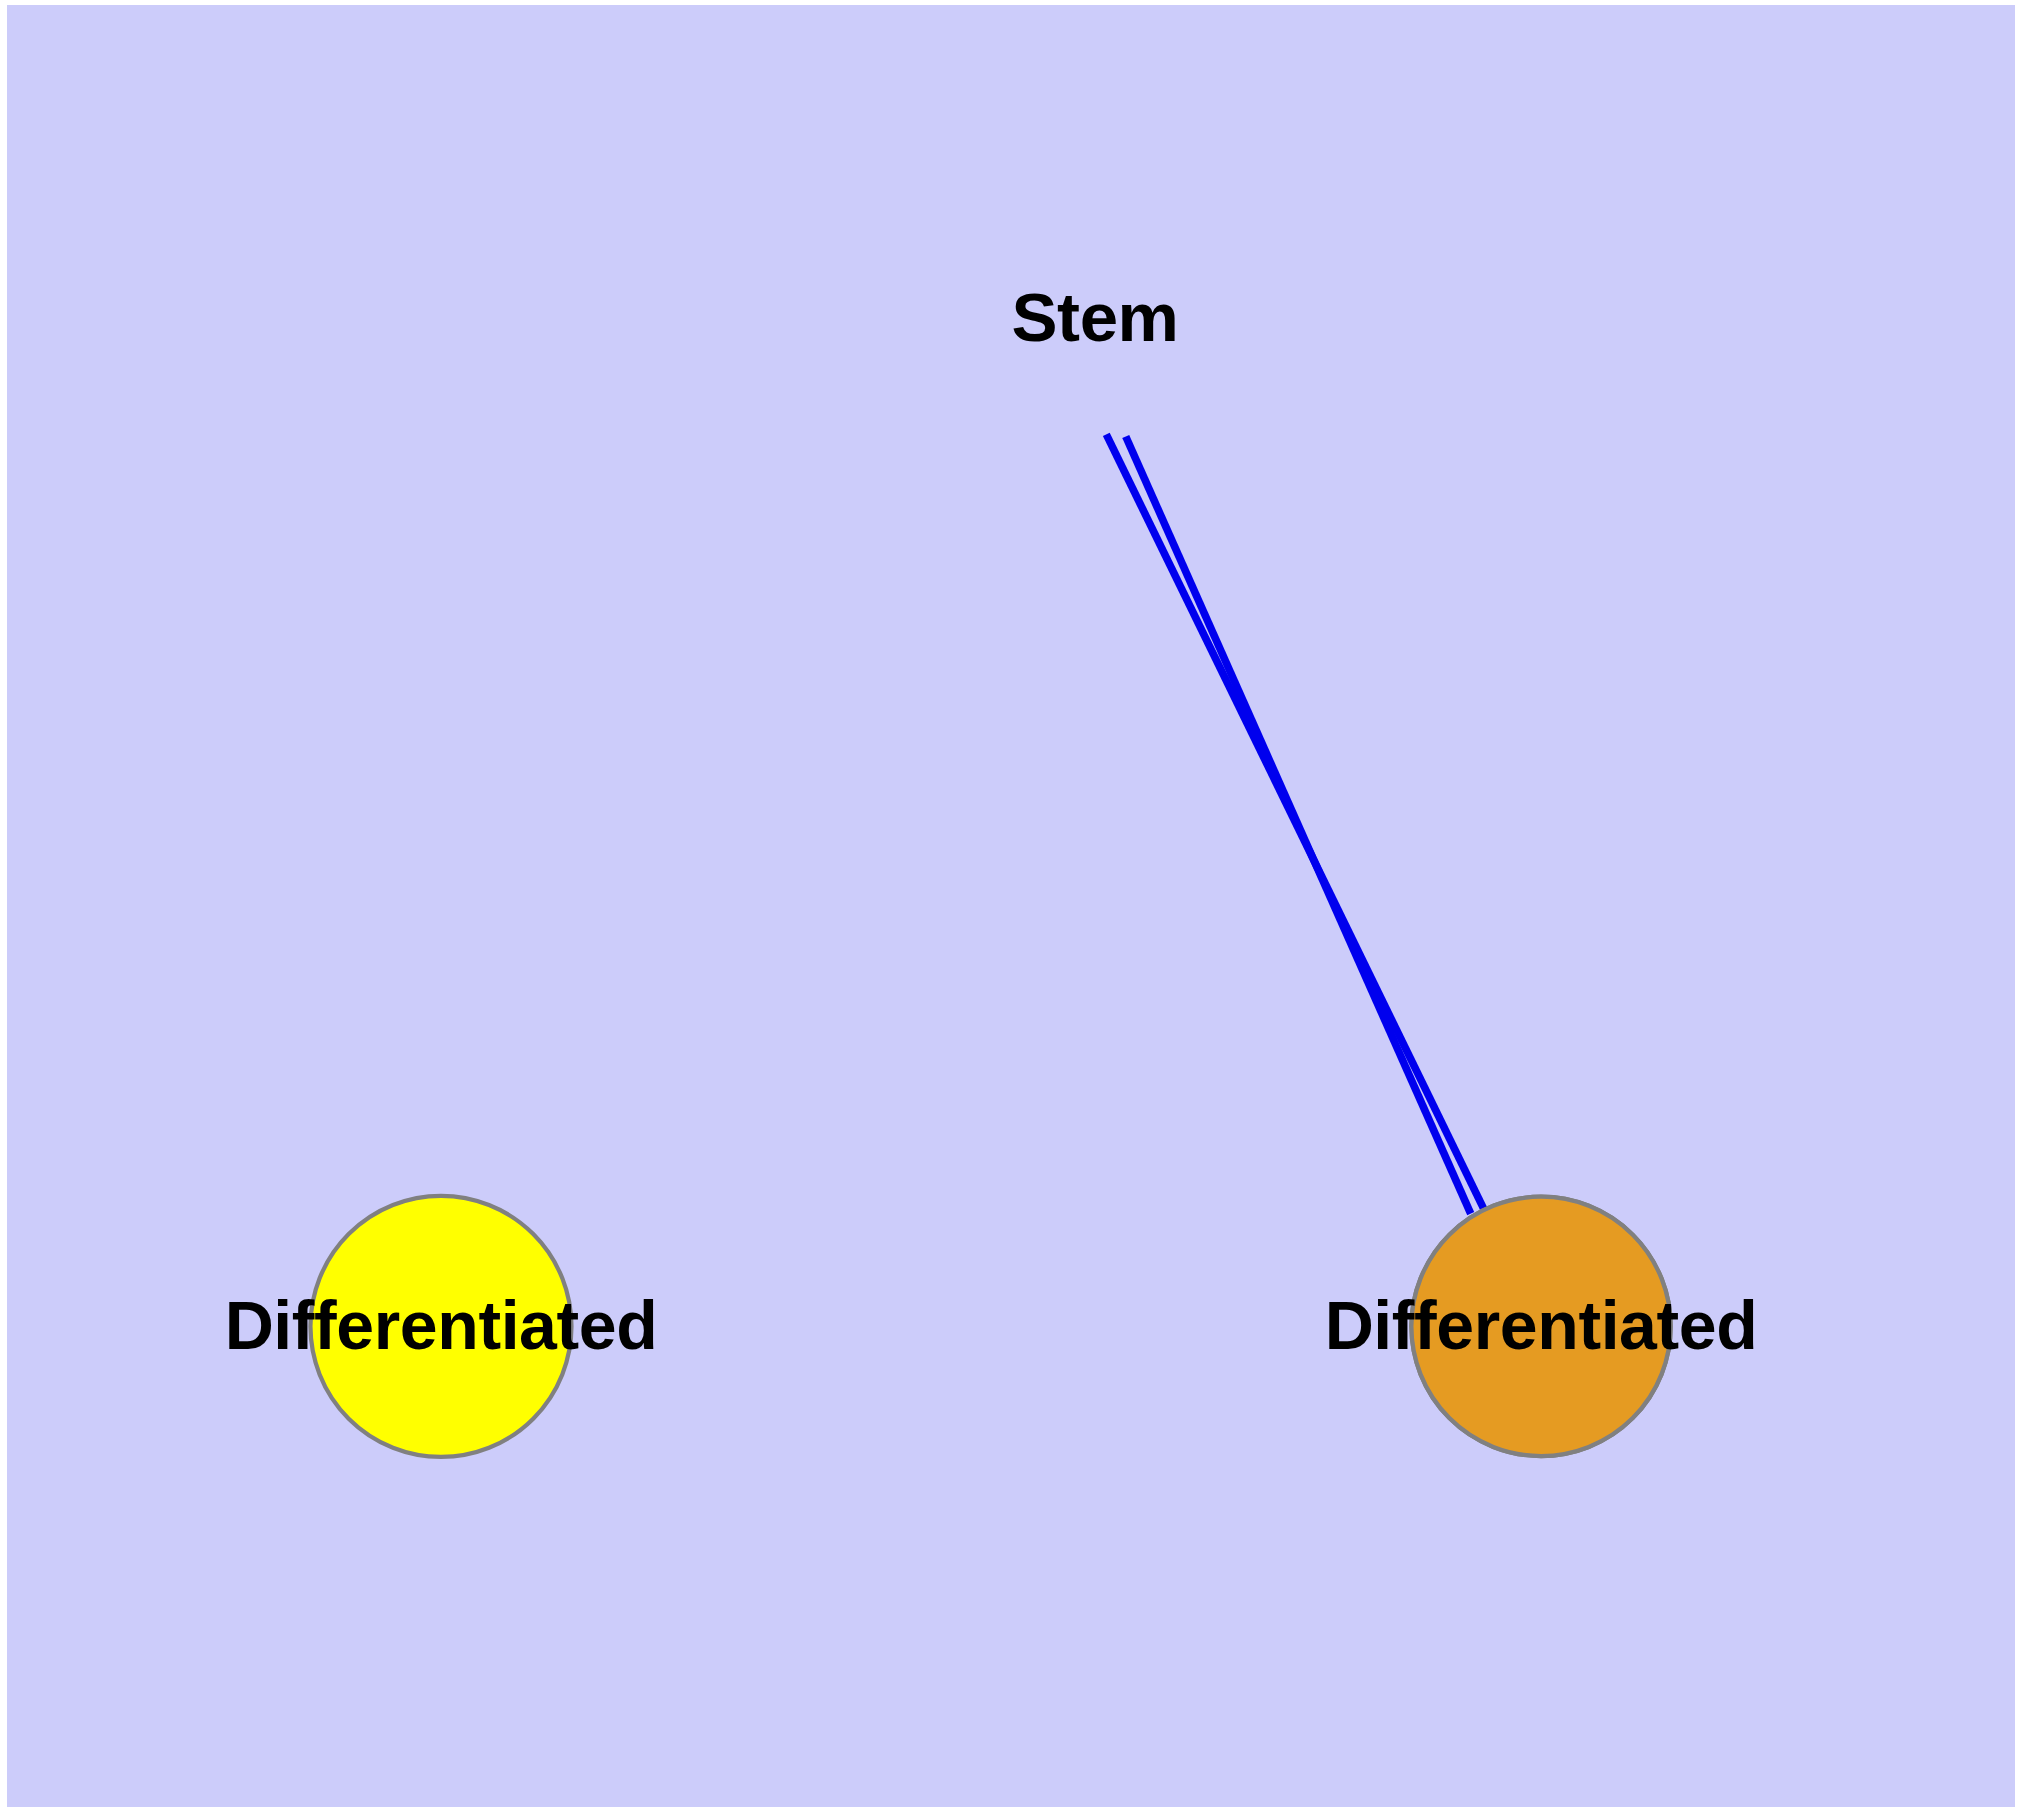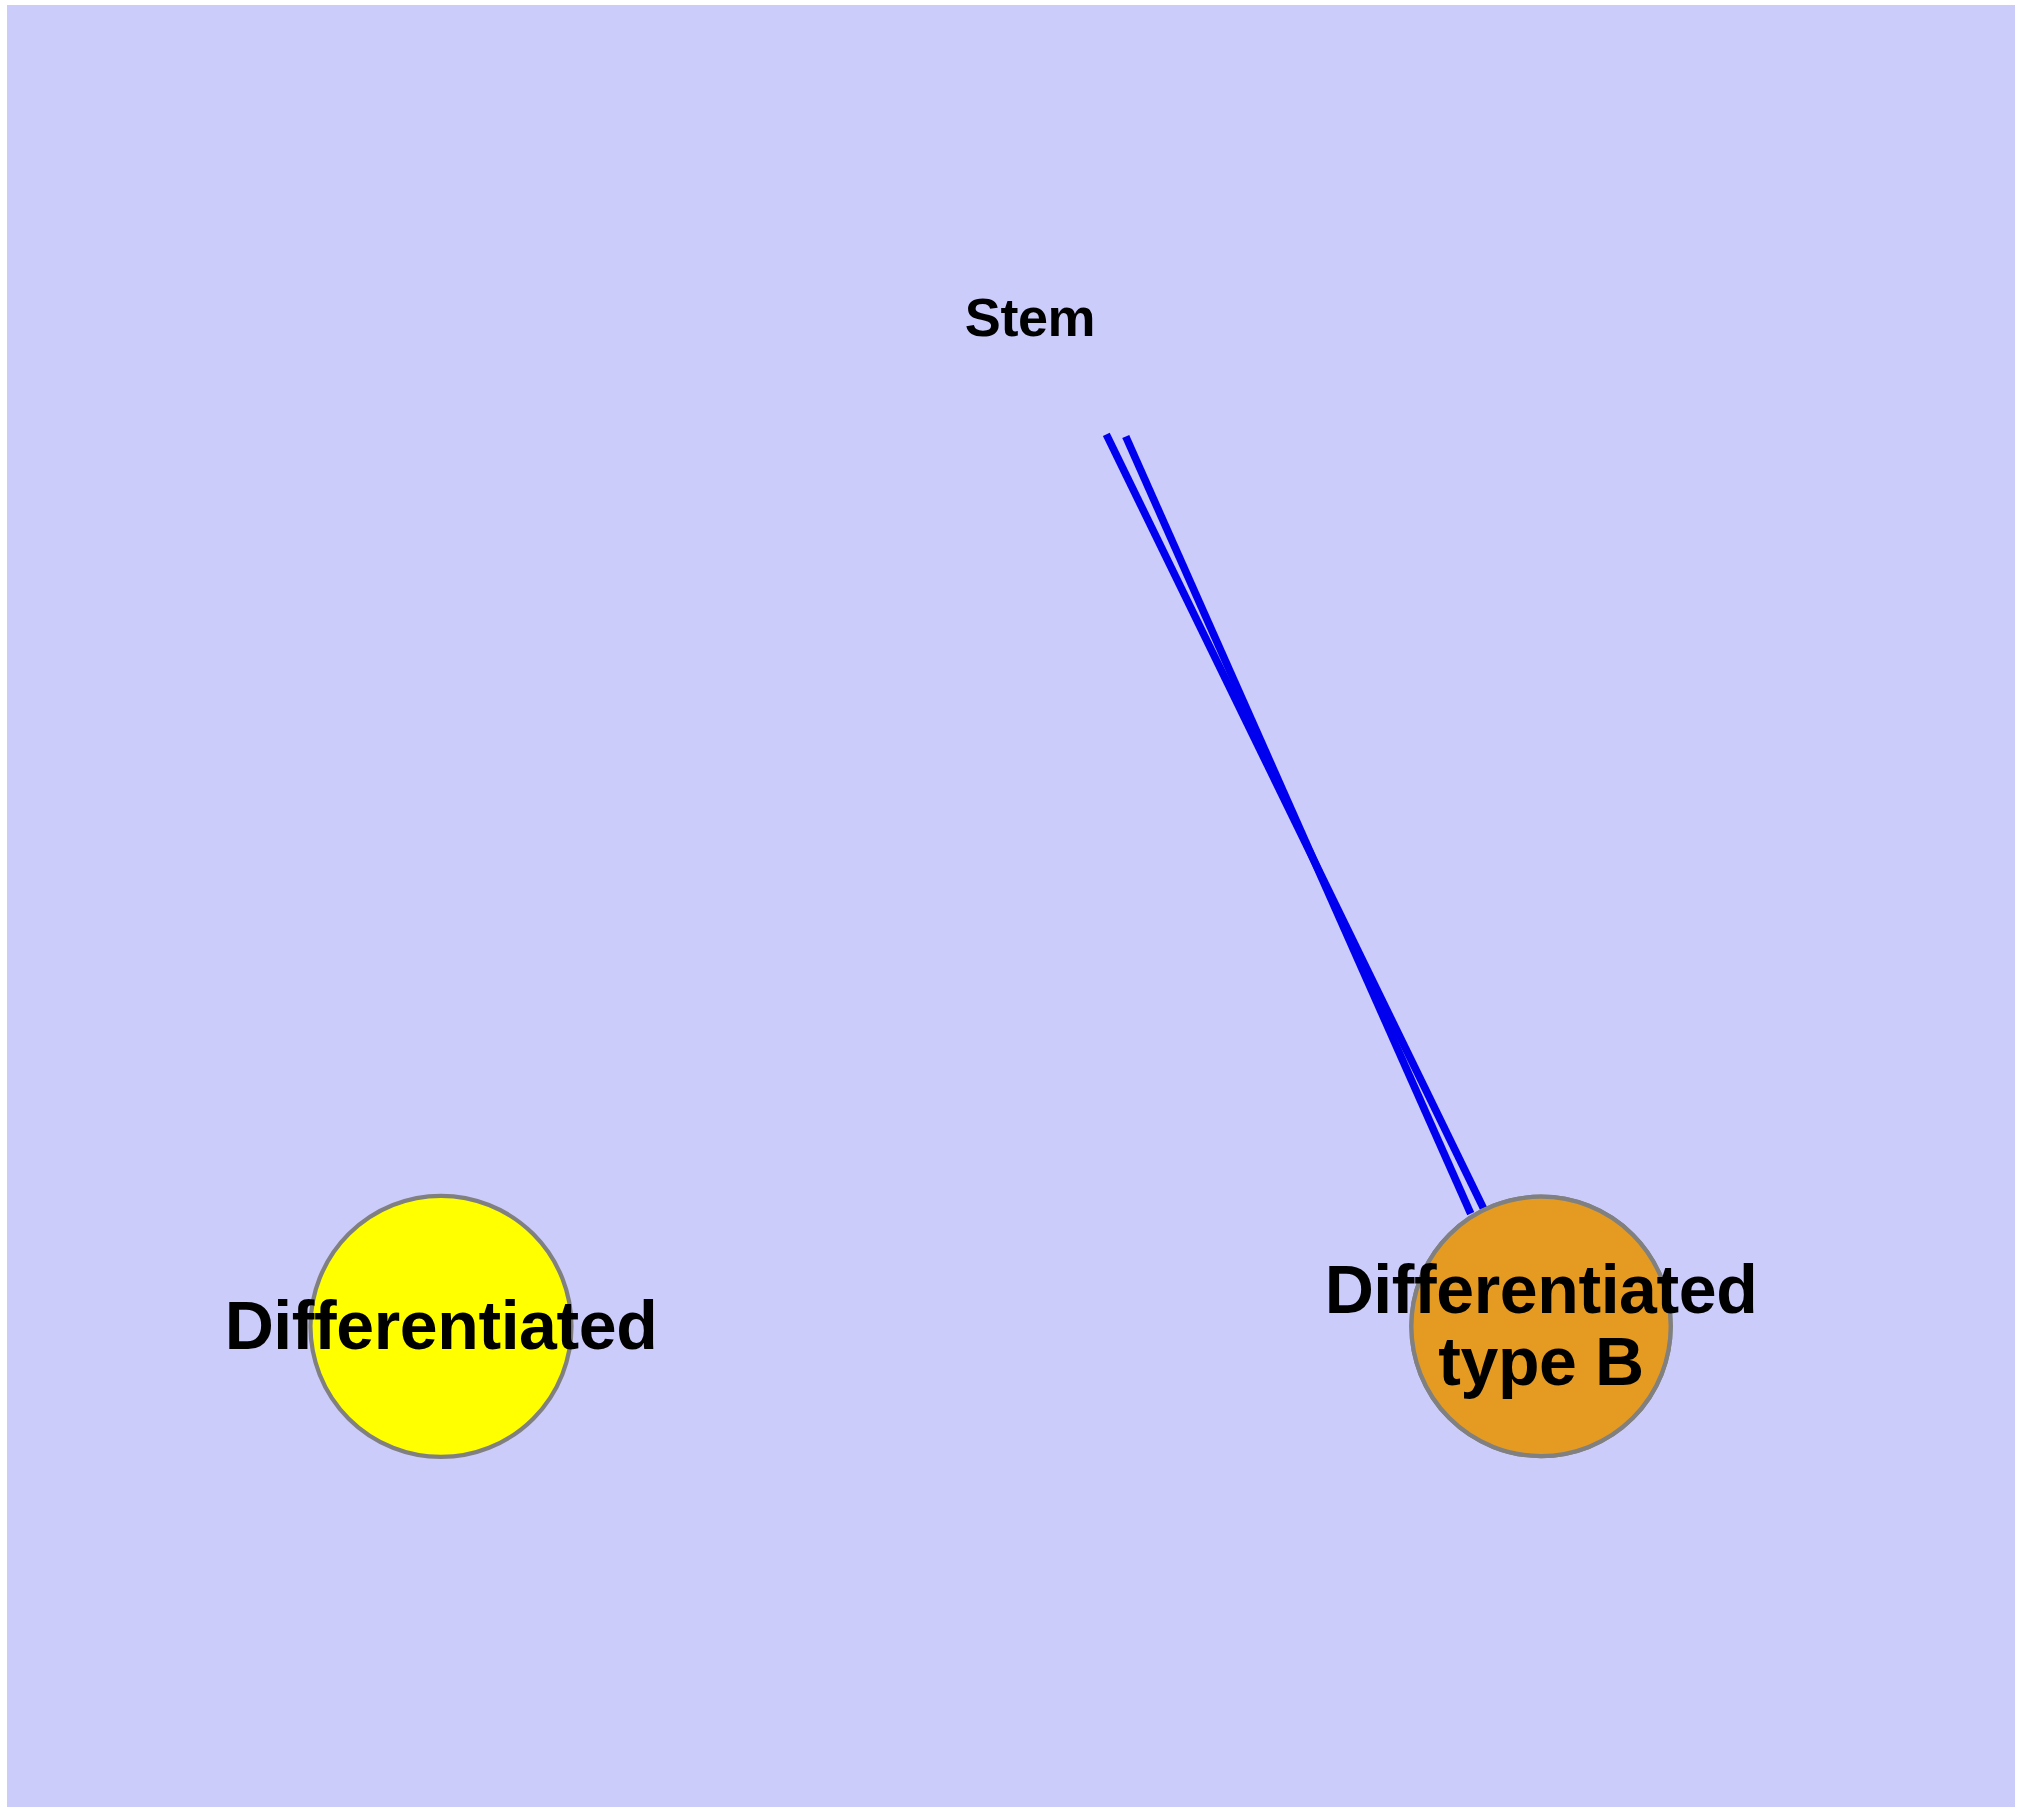--- a/index.html
+++ b/index.html
@@ -41,22 +41,22 @@
     text-align: center;
     font-family: "Liberation Sans", sans-serif;
     font-weight: bold;
     color: #000000;
     white-space: nowrap;
     line-height: 1.06;
     letter-spacing: -0.4px;
     pointer-events: none;
   }
   .label-stem {
-    font-size: 54px;
-    left: 1030px;
+    font-size: 69px;
+    left: 1095px;
     top: 318px;
     transform: translate(-50%, -50%);
   }
   .label-a {
     font-size: 68px;
     left: 441px;
     top: 1325px;
     transform: translate(-50%, -50%);
   }
   .label-b {
@@ -90,17 +90,16 @@
   <div class="node-label label-stem">
     <div>Stem</div>
   </div>
 
   <div class="node-label label-a">
     <div>Differentiated</div>
   </div>
 
   <div class="node-label label-b">
     <div>Differentiated</div>
-    <div>type B</div>
   </div>
 
 </div>
 
 
 </body></html>

